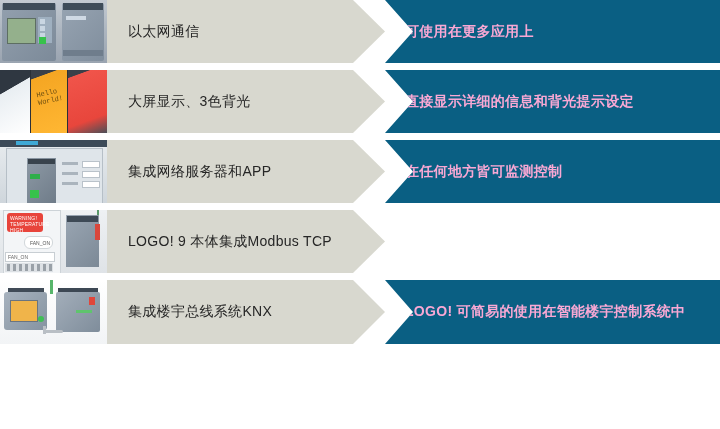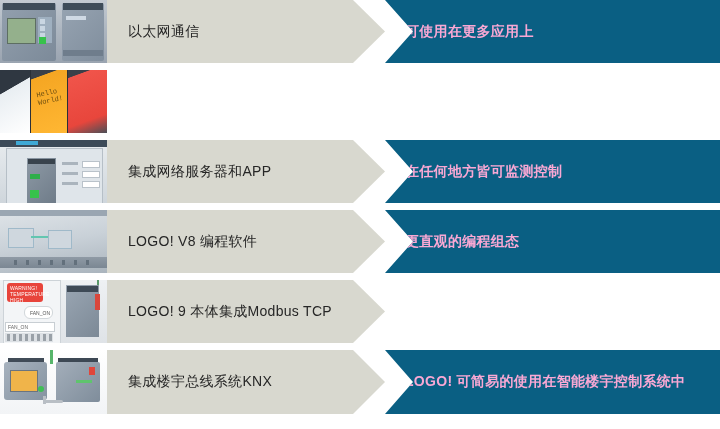--- a/index.html
+++ b/index.html
@@ -171,20 +171,26 @@
   </div>
 
   <div class="row">
     <div class="thumb t2">
       <span class="ph p1"></span>
       <span class="ph p2">
           <span>Hello World!</span>
         </span>
       <span class="ph p3"></span>
     </div>
+    <div class="beige">
+      <span class="lbl">大屏显示、3色背光</span>
+    </div>
+    <div class="teal">
+      <span class="lbl">直接显示详细的信息和背光提示设定</span>
+    </div>
   </div>
 
   <div class="row">
     <div class="thumb t3">
       <span class="ph bar"></span>
         <span class="ph tag"></span>
       <span class="ph scr"></span>
       <span class="ph dv"></span>
         <span class="ph dvtop"></span>
       <span class="ph dvg"></span>
@@ -197,43 +203,20 @@
         <span class="ph g3"></span>
     </div>
     <div class="beige">
       <span class="lbl">集成网络服务器和APP</span>
     </div>
     <div class="teal">
       <span class="lbl">在任何地方皆可监测控制</span>
     </div>
   </div>
 
-  <div class="row">
-    <div class="thumb t4">
-      <span class="ph hdr"></span>
-      <span class="ph bx1"></span>
-        <span class="ph wire"></span>
-        <span class="ph bx2"></span>
-      <span class="ph rail">
-          <i style="left:14px"></i>
-          <i style="left:26px"></i>
-          <i style="left:38px"></i>
-          <i style="left:50px"></i>
-          <i style="left:62px"></i>
-          <i style="left:74px"></i>
-          <i style="left:86px"></i>
-        </span>
-    </div>
-    <div class="beige">
-      <span class="lbl">LOGO! V8 编程软件</span>
-    </div>
-    <div class="teal">
-      <span class="lbl">更直观的编程组态</span>
-    </div>
-  </div>
 
   <div class="row">
     <div class="thumb t5">
       <span class="ph phone"></span>
       <span class="ph bub">
           <em>WARNING!<br>TEMPERATURE<br>HIGH</em>
         </span>
       <span class="ph bub2">
           <em>FAN_ON</em>
         </span>

